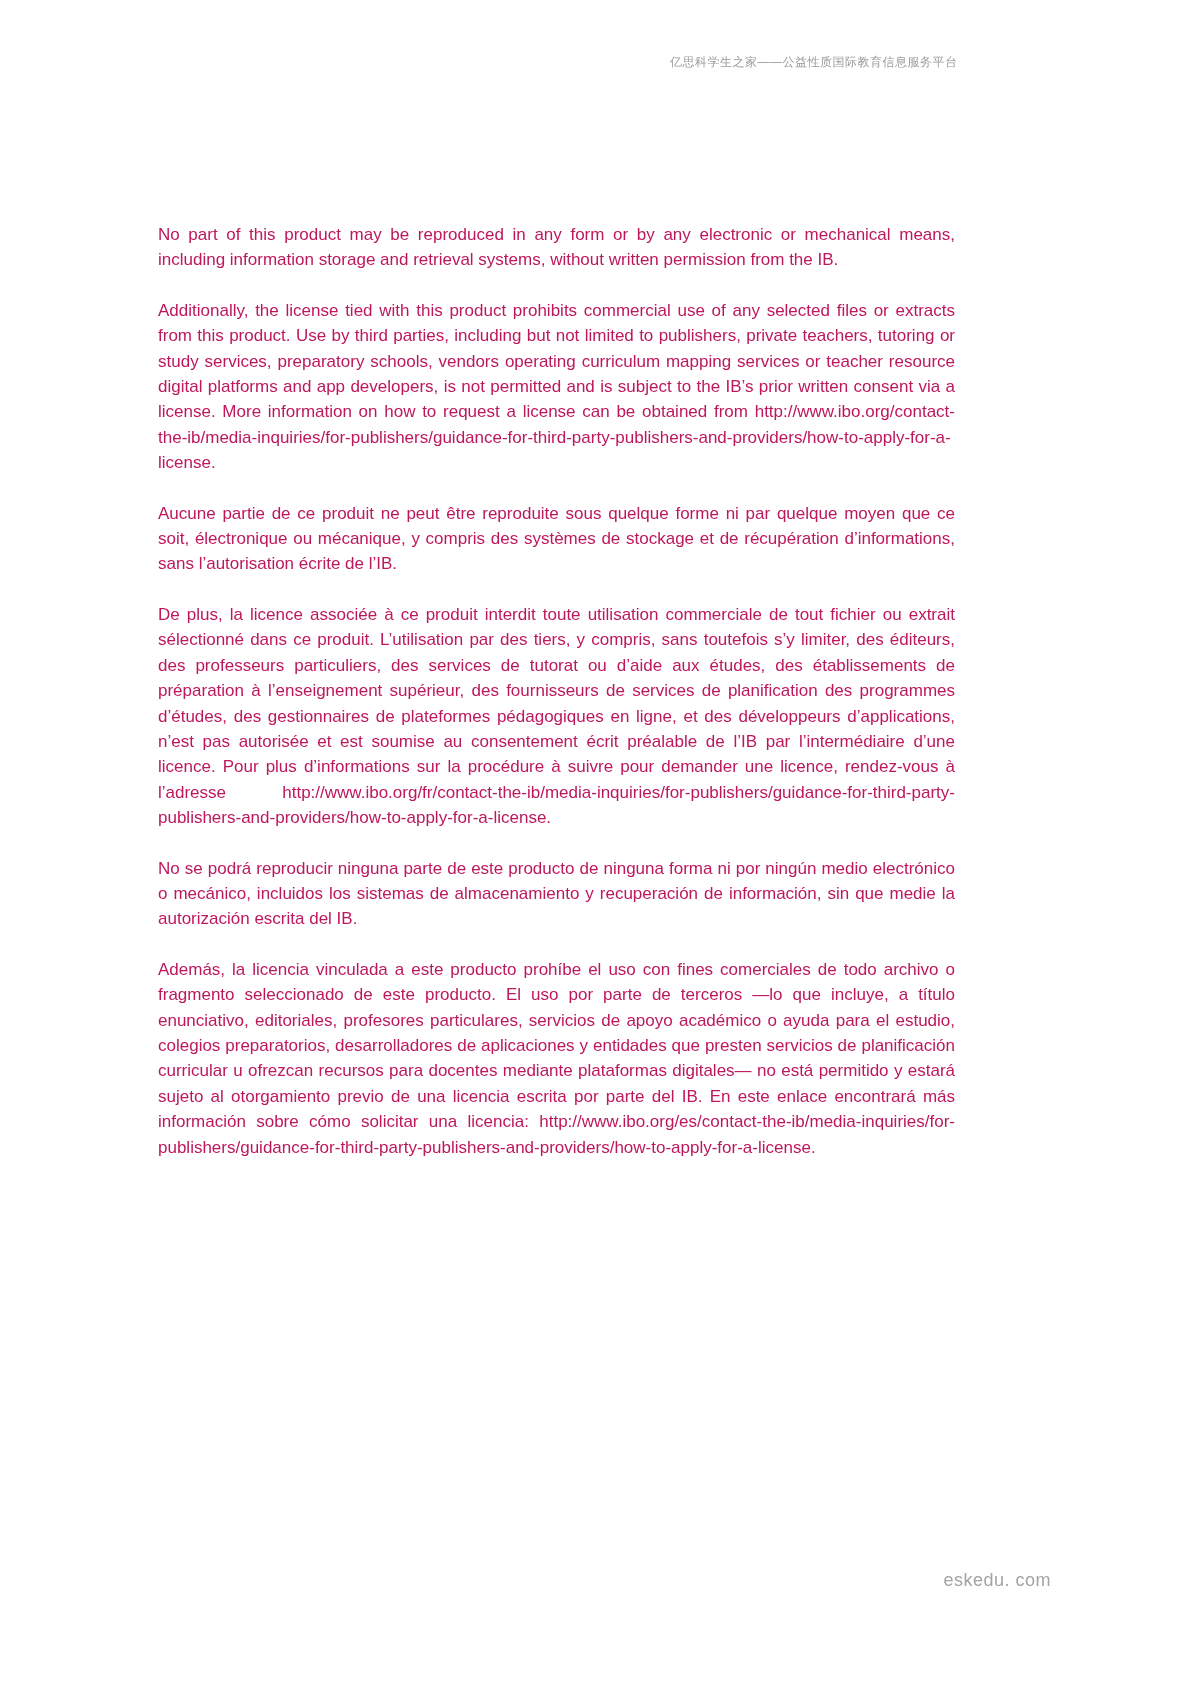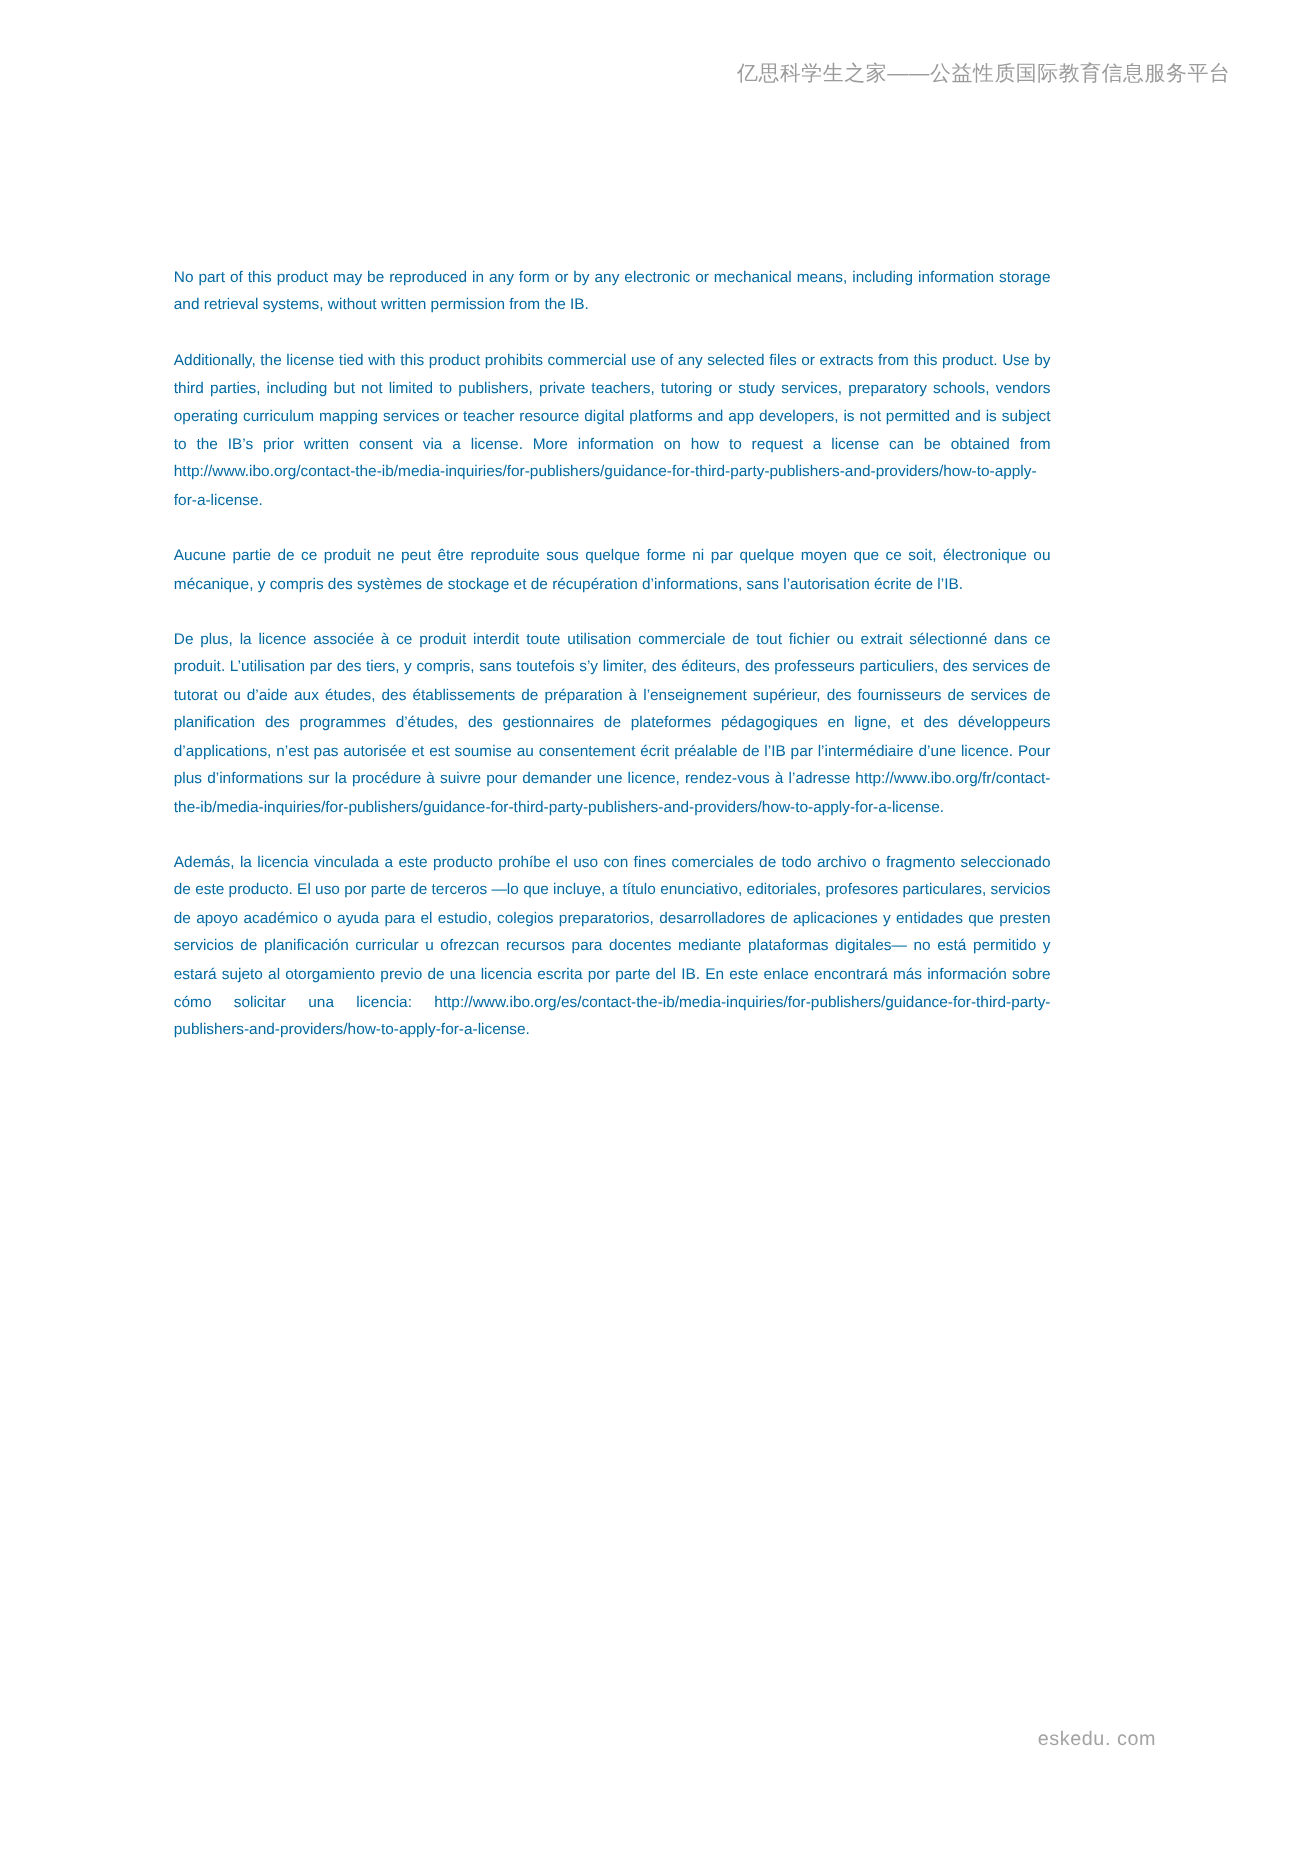--- a/index.html
+++ b/index.html
@@ -14,35 +14,34 @@
     height: 1685px;
     background: #ffffff;
     font-family: "Liberation Sans", sans-serif;
     overflow: hidden;
   }
   .site-banner {
     position: absolute;
     top: 54px;
     left: 670px;
     width: 330px;
-    font-size: 19px;
+    font-size: 12px;
     letter-spacing: 0.5px;
     color: #9b9b9b;
     white-space: nowrap;
   }
   .page-text {
     position: absolute;
     left: 158px;
     top: 222px;
     width: 797px;
-    font-size: 14px;
+    font-size: 17px;
     line-height: 25.4px;
-    color: #0369a1;
+    color: #be185d;
     text-align: justify;
-    margin-top: 17px;
   }
   .page-text p {
     margin: 0 0 25px 0;
     overflow-wrap: anywhere;
   }
   .watermark {
     position: absolute;
     top: 1570px;
     right: 140px;
     font-size: 18px;
@@ -55,18 +54,19 @@
 
 <div class="page">
 
   <div class="site-banner">亿思科学生之家——公益性质国际教育信息服务平台</div>
 
   <div class="page-text">
     <p>No part of this product may be reproduced in any form or by any electronic or mechanical means, including information storage and retrieval systems, without written permission from the IB.</p>
     <p>Additionally, the license tied with this product prohibits commercial use of any selected files or extracts from this product. Use by third parties, including but not limited to publishers, private teachers, tutoring or study services, preparatory schools, vendors operating curriculum mapping services or teacher resource digital platforms and app developers, is not permitted and is subject to the IB’s prior written consent via a license. More information on how to request a license can be obtained from http://www.ibo.org/contact-the-ib/media-inquiries/for-publishers/guidance-for-third-party-publishers-and-providers/how-to-apply-for-a-license.</p>
     <p>Aucune partie de ce produit ne peut être reproduite sous quelque forme ni par quelque moyen que ce soit, électronique ou mécanique, y compris des systèmes de stockage et de récupération d’informations, sans l’autorisation écrite de l’IB.</p>
     <p>De plus, la licence associée à ce produit interdit toute utilisation commerciale de tout fichier ou extrait sélectionné dans ce produit. L’utilisation par des tiers, y compris, sans toutefois s’y limiter, des éditeurs, des professeurs particuliers, des services de tutorat ou d’aide aux études, des établissements de préparation à l’enseignement supérieur, des fournisseurs de services de planification des programmes d’études, des gestionnaires de plateformes pédagogiques en ligne, et des développeurs d’applications, n’est pas autorisée et est soumise au consentement écrit préalable de l’IB par l’intermédiaire d’une licence. Pour plus d’informations sur la procédure à suivre pour demander une licence, rendez-vous à l’adresse http://www.ibo.org/fr/contact-the-ib/media-inquiries/for-publishers/guidance-for-third-party-publishers-and-providers/how-to-apply-for-a-license.</p>
+    <p>No se podrá reproducir ninguna parte de este producto de ninguna forma ni por ningún medio electrónico o mecánico, incluidos los sistemas de almacenamiento y recuperación de información, sin que medie la autorización escrita del IB.</p>
     <p>Además, la licencia vinculada a este producto prohíbe el uso con fines comerciales de todo archivo o fragmento seleccionado de este producto. El uso por parte de terceros —lo que incluye, a título enunciativo, editoriales, profesores particulares, servicios de apoyo académico o ayuda para el estudio, colegios preparatorios, desarrolladores de aplicaciones y entidades que presten servicios de planificación curricular u ofrezcan recursos para docentes mediante plataformas digitales— no está permitido y estará sujeto al otorgamiento previo de una licencia escrita por parte del IB. En este enlace encontrará más información sobre cómo solicitar una licencia: http://www.ibo.org/es/contact-the-ib/media-inquiries/for-publishers/guidance-for-third-party-publishers-and-providers/how-to-apply-for-a-license.</p>
   </div>
 
   <div class="watermark">eskedu. com</div>
 
 </div>
 
 </body></html>

